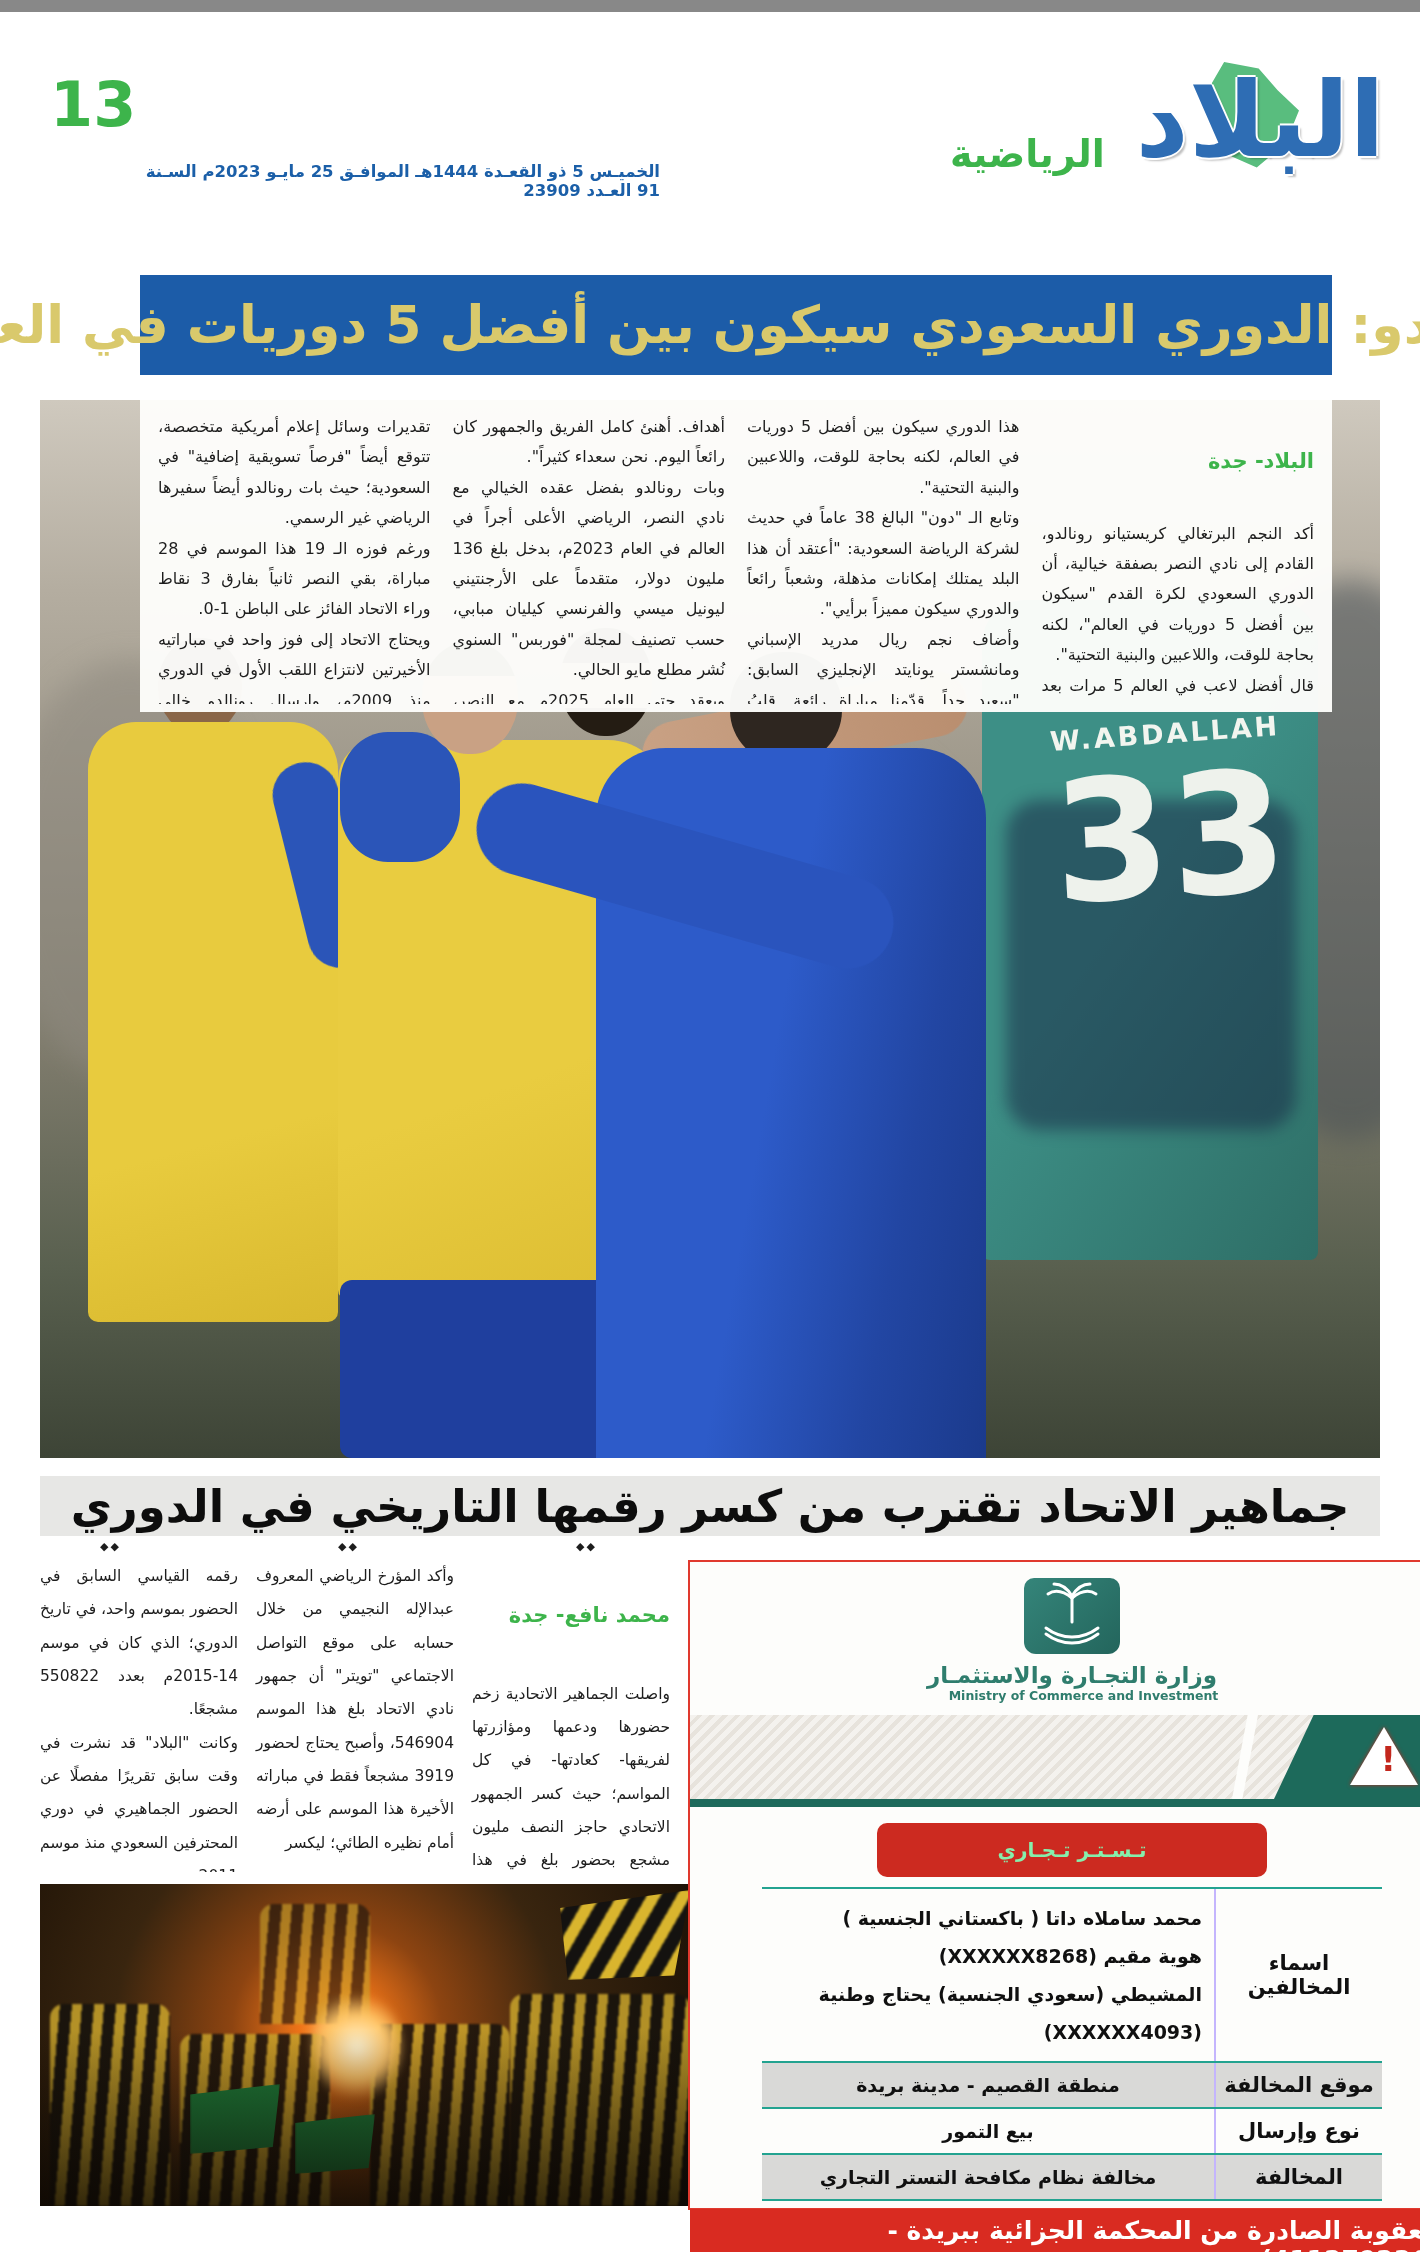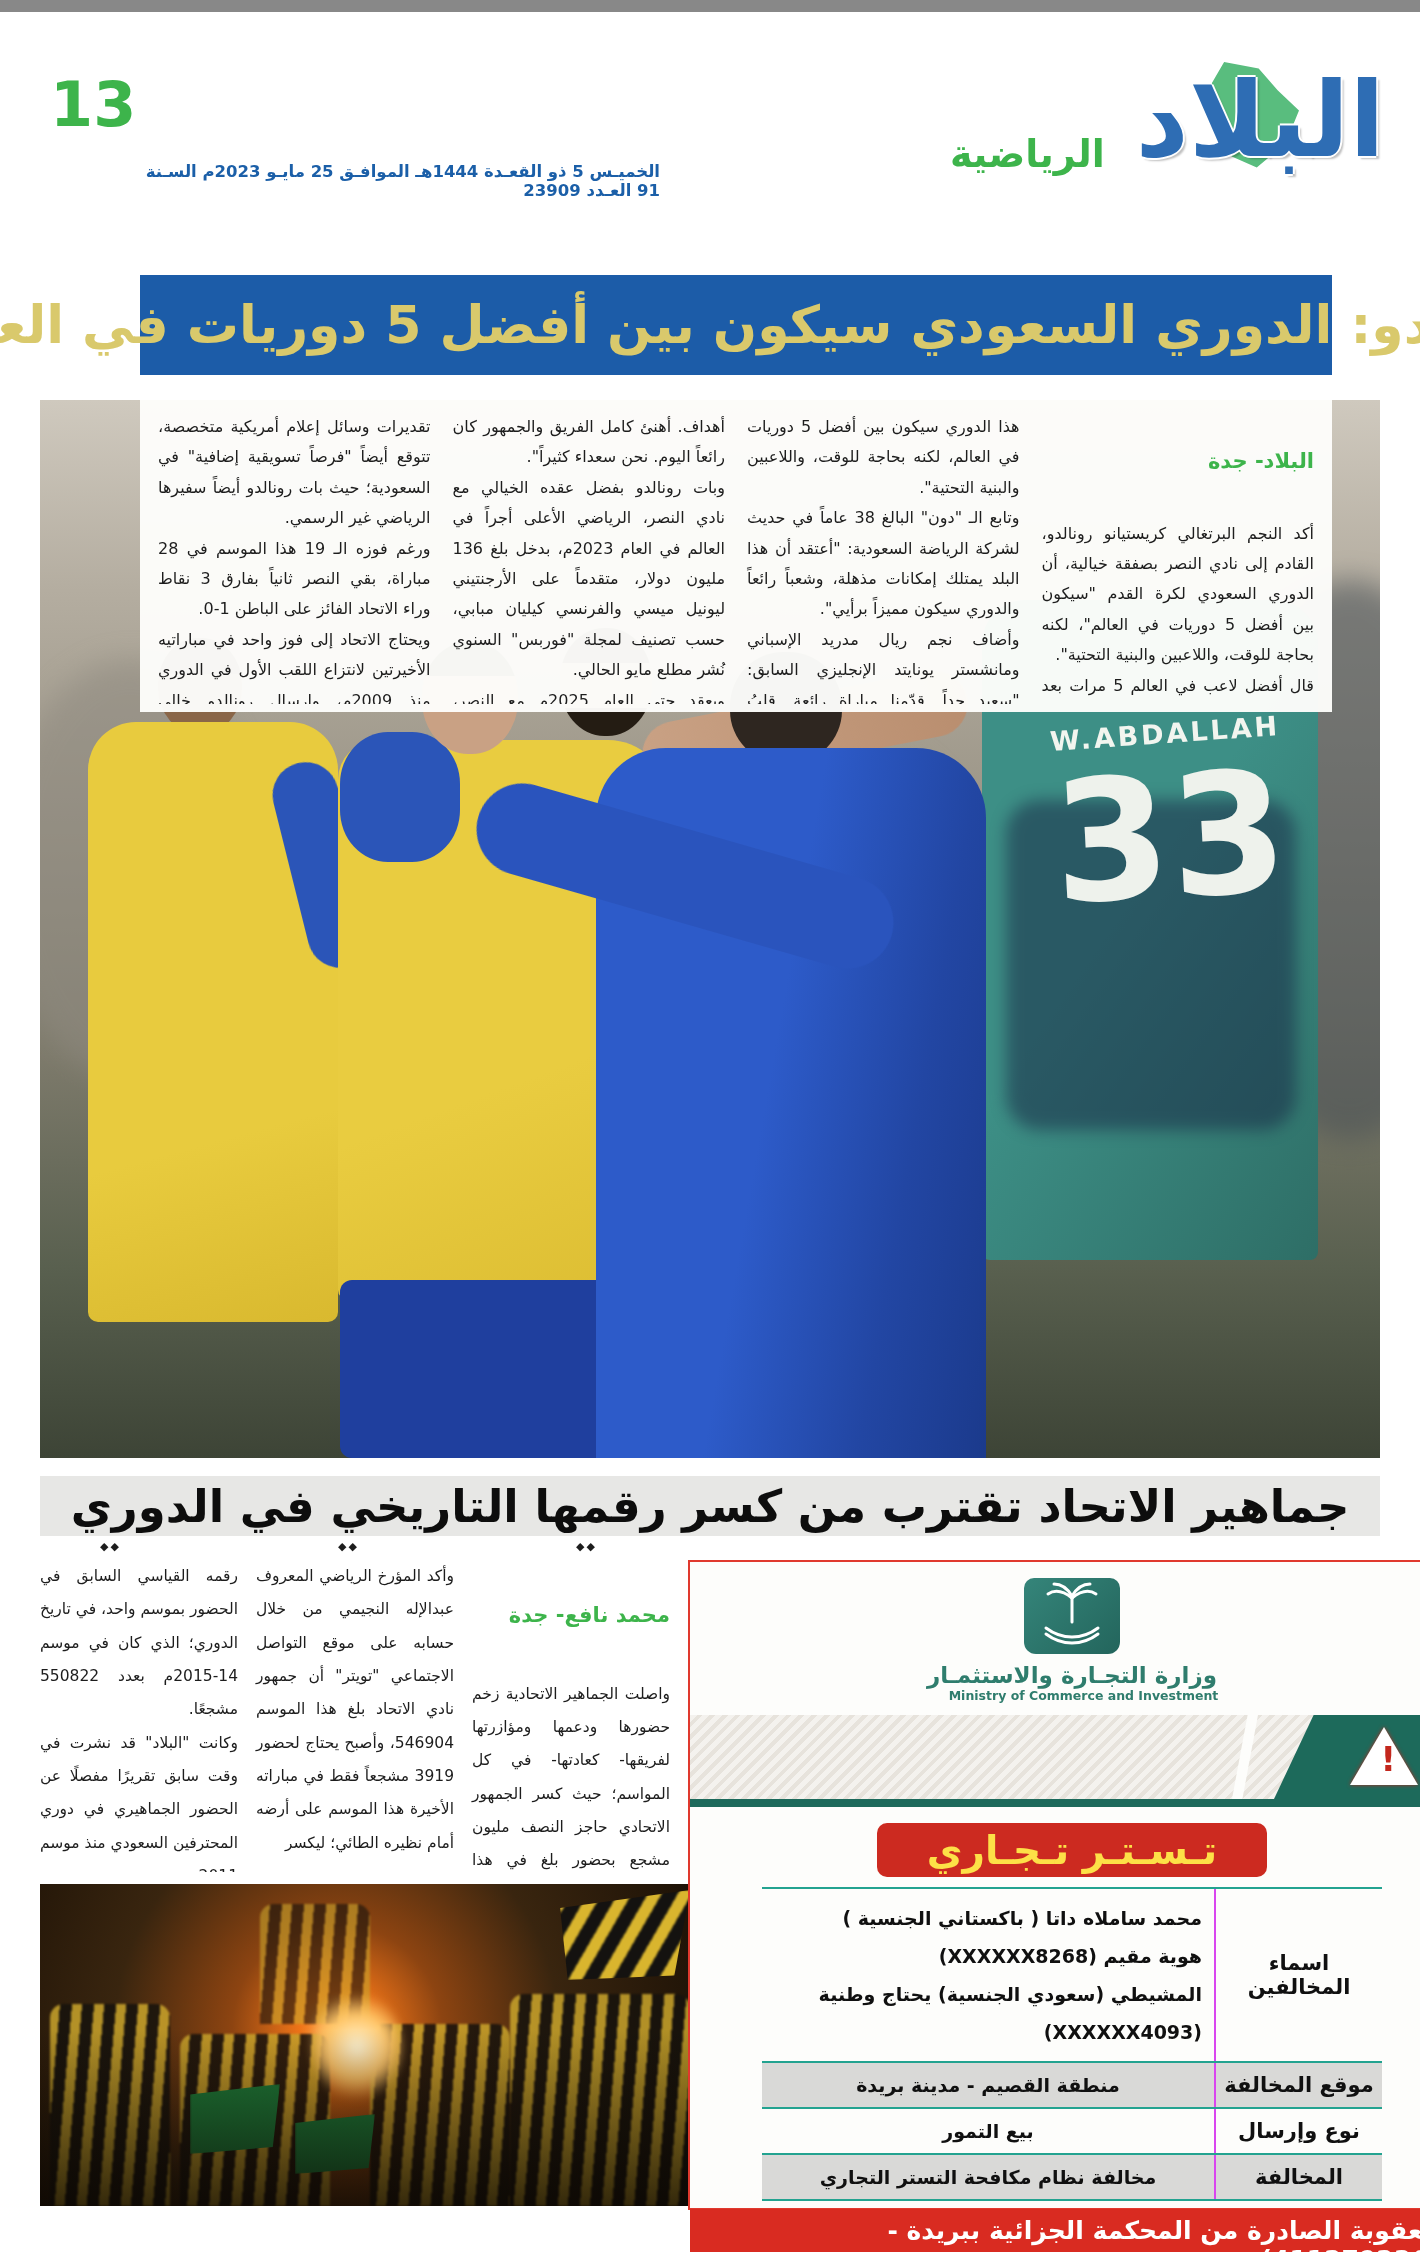--- a/index.html
+++ b/index.html
@@ -79,25 +79,25 @@
       background:repeating-linear-gradient(135deg,#f4f2ee 0 5px,#e7e3dc 5px 9px);border-bottom:8px solid #1d6a5b;}
   .m-banner .green-block{position:absolute;right:0;top:0;height:100%;width:180px;background:#1d6a5b;
       clip-path:polygon(22% 0,100% 0,100% 100%,0 100%);}
   .m-banner .slash{position:absolute;right:196px;top:0;height:100%;width:26px;background:#fdfdfb;
       clip-path:polygon(60% 0,100% 0,40% 100%,0 100%);}
   .warn-tri{position:absolute;right:36px;top:12px;width:0;height:0;border-left:34px solid transparent;
       border-right:34px solid transparent;border-bottom:58px solid #ffffff;filter:drop-shadow(0 0 2px #b3281f);}
   .warn-ex{position:absolute;right:58px;top:24px;color:#c3271d;font-weight:bold;font-size:34px;z-index:3;}
   .m-banner-title{position:absolute;right:215px;top:14px;color:#1d6a5b;font-size:40px;font-weight:bold;direction:rtl;}
   .m-tag{margin:16px auto 10px auto;width:390px;height:54px;background:#cc2a20;border-radius:10px;
-      display:flex;align-items:center;justify-content:center;color:#fde047;font-size:39px;font-weight:bold;direction:rtl;}
+      display:flex;align-items:center;justify-content:center;color:#86efac;font-size:20px;font-weight:bold;direction:rtl;}
   .m-table{width:620px;margin:0 auto;direction:rtl;border-top:2px solid #23a390;}
   .m-row{display:flex;direction:rtl;border-bottom:2px solid #23a390;align-items:stretch;}
   .m-label{width:150px;padding:10px 8px;font-weight:bold;font-size:21px;color:#101010;text-align:center;
-      display:flex;align-items:center;justify-content:center;border-left:2px solid #d946ef;}
+      display:flex;align-items:center;justify-content:center;border-left:2px solid #c4b5fd;}
   .m-value{flex:1;padding:10px 12px;font-weight:bold;font-size:19px;color:#101010;display:flex;
       flex-direction:column;justify-content:center;text-align:center;}
   .m-value.rt{text-align:right;}
   .m-value div{line-height:2.0;}
   .m-row.gray{background:#d9d9d7;}
   .m-penalty-band{margin-top:8px;background:#d92b21;color:#fff;font-weight:bold;font-size:25px;
       padding:7px 14px;direction:rtl;text-align:right;}
 </style>
 </head>
 <body>

